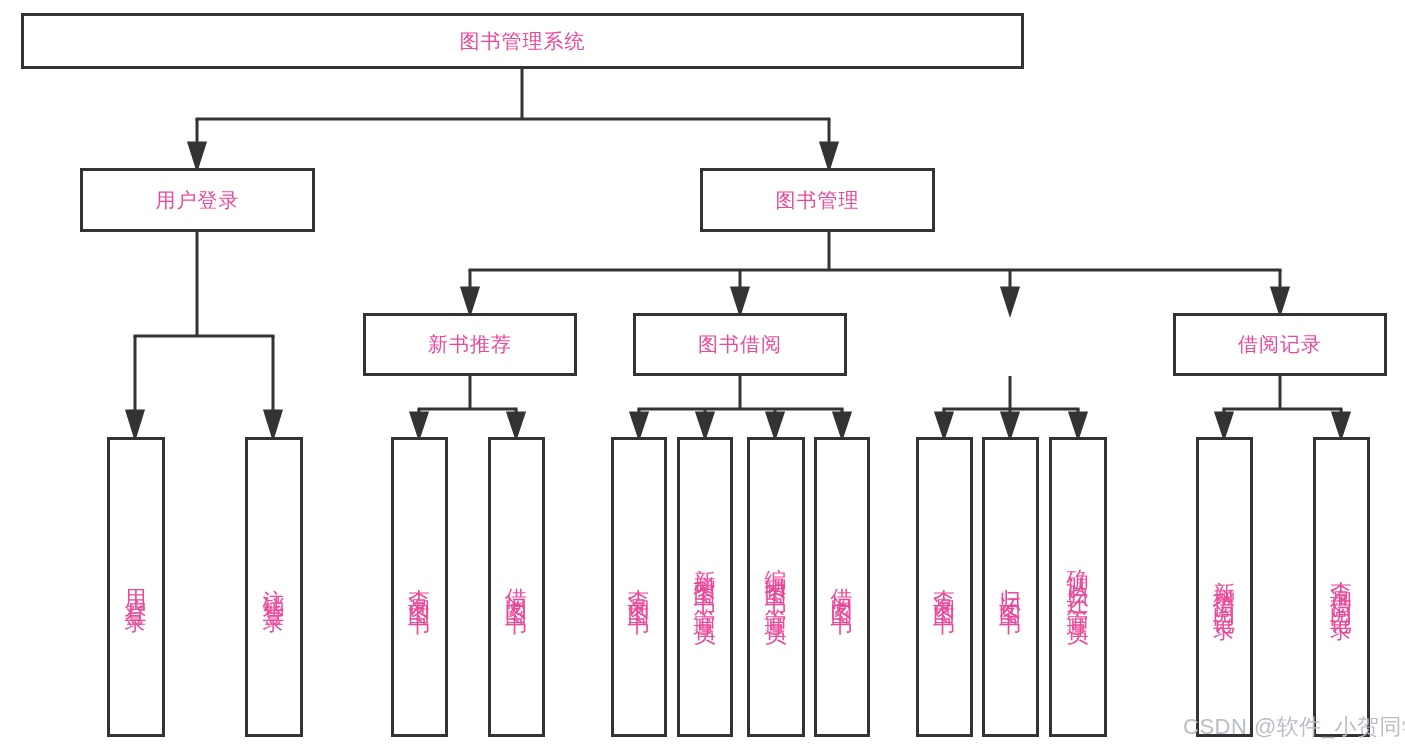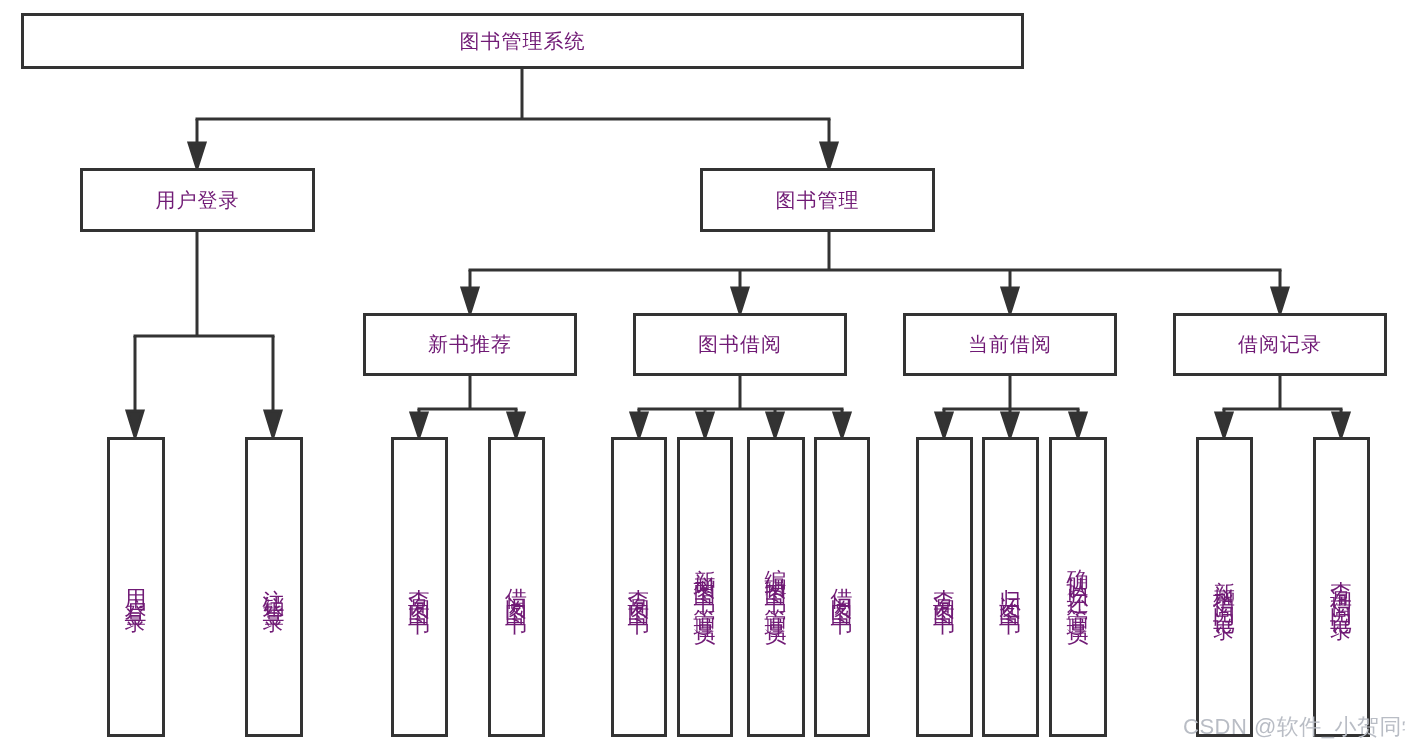--- a/index.html
+++ b/index.html
@@ -9,21 +9,21 @@
     background:#ffffff;
     font-family:"Liberation Sans","DejaVu Sans",sans-serif;
     overflow:hidden;
   }
   .wires{position:absolute;left:0;top:0;width:1405px;height:747px;pointer-events:none;}
   .box{
     position:absolute;
     box-sizing:border-box;
     border:3px solid #333333;
     background:#ffffff;
-    color:#701a75;
+    color:#ec4899;
     display:flex;
     align-items:center;
     justify-content:center;
     font-size:20px;
     letter-spacing:1px;
     z-index:1;
   }
   .vlabel{
     writing-mode:vertical-rl;
     text-orientation:mixed;
@@ -126,21 +126,20 @@
     </g>
   </svg>
 
   <div class="box" style="left:21px;top:13px;width:1003px;height:56px">图书管理系统</div>
 
   <div class="box" style="left:80px;top:168px;width:235px;height:64px">用户登录</div>
   <div class="box" style="left:700px;top:168px;width:235px;height:64px">图书管理</div>
 
   <div class="box" style="left:363px;top:313px;width:214px;height:63px">新书推荐</div>
   <div class="box" style="left:633px;top:313px;width:214px;height:63px">图书借阅</div>
-  <div class="box" style="left:903px;top:313px;width:214px;height:63px">当前借阅</div>
   <div class="box" style="left:1173px;top:313px;width:214px;height:63px">借阅记录</div>
 
   <div class="box" style="left:107px;top:437px;width:58px;height:300px">
     <span class="vlabel">用户登录</span>
   </div>
   <div class="box" style="left:245px;top:437px;width:58px;height:300px">
     <span class="vlabel">注销登录</span>
   </div>
 
   <div class="box" style="left:391px;top:437px;width:57px;height:300px">

